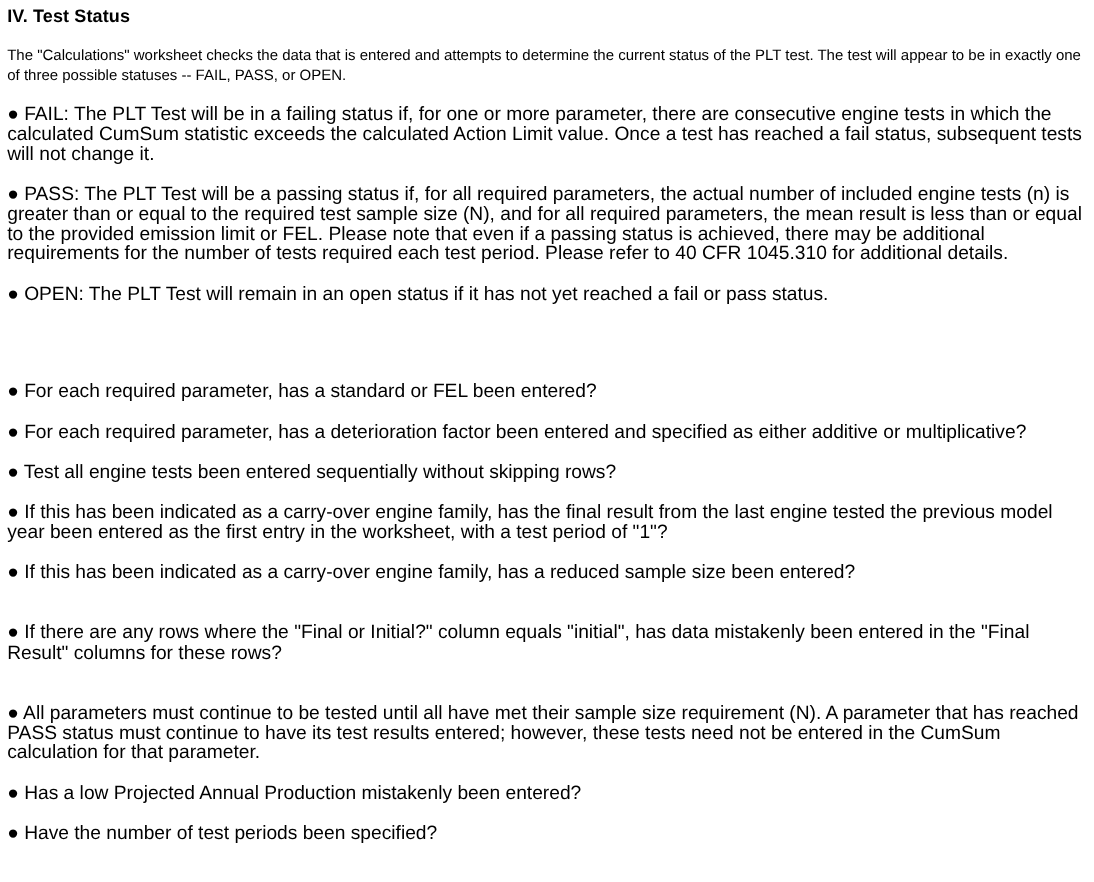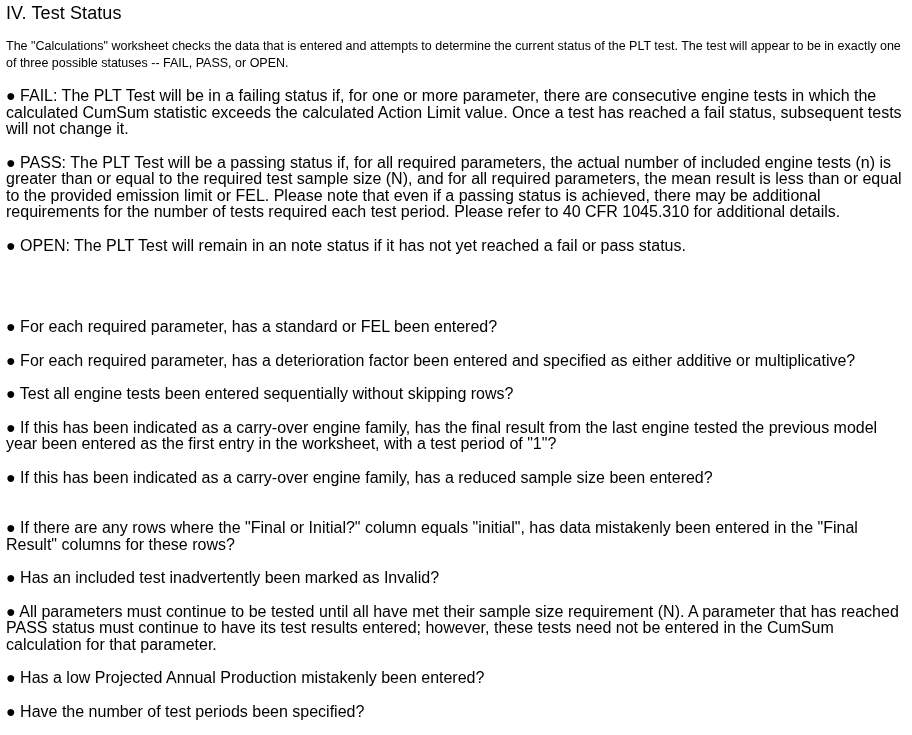--- a/index.html
+++ b/index.html
@@ -15,22 +15,22 @@
     overflow: hidden;
   }
   .page {
     width: 912px;
     height: 735px;
     box-sizing: border-box;
     padding: 6px 8px 0 6px;
     position: relative;
   }
   .section-heading {
-    font-size: 18px;
-    font-weight: normal;
+    font-size: 15px;
+    font-weight: bold;
     margin: 0;
     padding: 0;
     line-height: 15px;
     letter-spacing: 0.1px;
   }
   .para {
     font-size: 12.5px;
     line-height: 16.5px;
     margin: 0;
     padding: 0;
@@ -51,40 +51,39 @@
 <div class="page">
 
   <h2 class="section-heading">IV.   Test Status</h2>
   <div class="gap-md"></div>
   <p class="para">The "Calculations" worksheet checks the data that is entered and attempts to determine the current status of the PLT test.  The test will appear to be in exactly one of three possible statuses -- FAIL, PASS, or OPEN.</p>
   <div class="gap-md"></div>
   <p class="bullet-para">● FAIL:  The PLT Test will be in a failing status if, for one or more parameter, there are consecutive engine tests in which the calculated CumSum statistic exceeds the calculated Action Limit value.  Once a test has reached a fail status, subsequent tests will not change it.</p>
   <div class="gap-md"></div>
   <p class="bullet-para">● PASS:  The PLT Test will be a passing status if, for all required parameters, the actual number of included engine tests (n) is greater than or equal to the required test sample size (N), and for all required parameters, the mean result is less than or equal to the provided emission limit or FEL.  Please note that even if a passing status is achieved, there may be additional requirements for the number of tests required each test period. Please refer to 40 CFR 1045.310 for additional details.</p>
   <div class="gap-md"></div>
-  <p class="bullet-para">● OPEN:  The PLT Test will remain in an note status if it has not yet reached a fail or pass status.</p>
+  <p class="bullet-para">● OPEN:  The PLT Test will remain in an open status if it has not yet reached a fail or pass status.</p>
 
   <div class="gap-xl"></div>
 
   <div class="gap-md"></div>
   <div class="gap-md"></div>
   <p class="bullet-para">● For each required parameter, has a standard or FEL been entered?</p>
   <div class="gap-md"></div>
   <p class="bullet-para">● For each required parameter, has a deterioration factor been entered and specified as either additive or multiplicative?</p>
   <div class="gap-md"></div>
   <p class="bullet-para">● Test all engine tests been entered sequentially without skipping rows?</p>
   <div class="gap-md"></div>
   <p class="bullet-para">● If this has been indicated as a carry-over engine family, has the final result from the last engine tested the previous model year been entered as the first entry in the worksheet, with a test period of "1"?</p>
   <div class="gap-md"></div>
   <p class="bullet-para">● If this has been indicated as a carry-over engine family, has a reduced sample size been entered?</p>
   <div class="gap-md"></div>
   <div class="gap-md"></div>
   <p class="bullet-para">● If there are any rows where the "Final or Initial?" column equals "initial", has data mistakenly been entered in the "Final Result" columns for these rows?</p>
   <div class="gap-md"></div>
-  <p class="bullet-para">● Has an included test inadvertently been marked as Invalid?</p>
   <div class="gap-md"></div>
   <p class="bullet-para">● All parameters must continue to be tested until all have met their sample size requirement (N).  A parameter that has reached PASS status must continue to have its test results entered; however, these tests need not be entered in the  CumSum calculation for that parameter.</p>
   <div class="gap-md"></div>
   <p class="bullet-para">● Has a low Projected Annual Production mistakenly been entered?</p>
   <div class="gap-md"></div>
   <p class="bullet-para">● Have the number of test periods been specified?</p>
 
 </div>
 
 </body></html>

